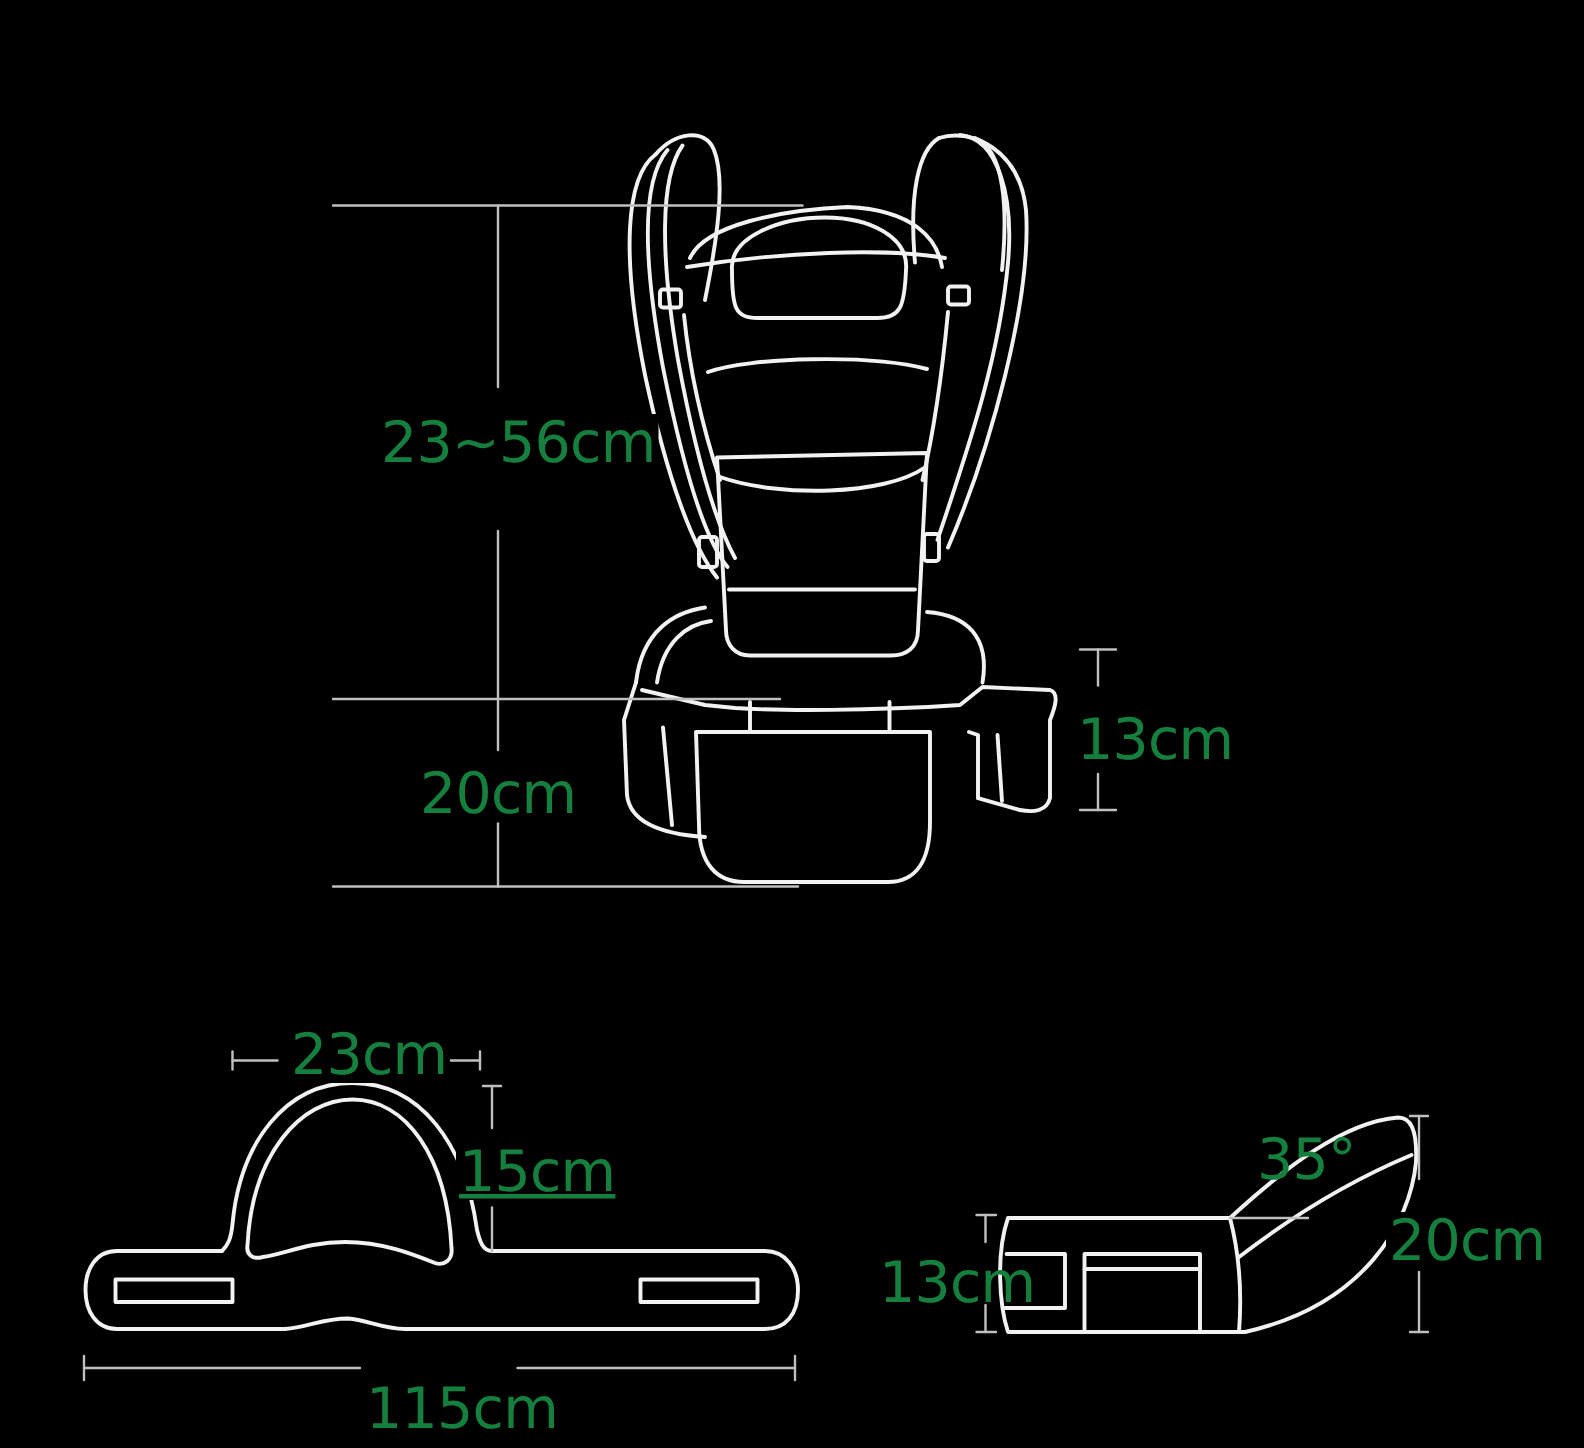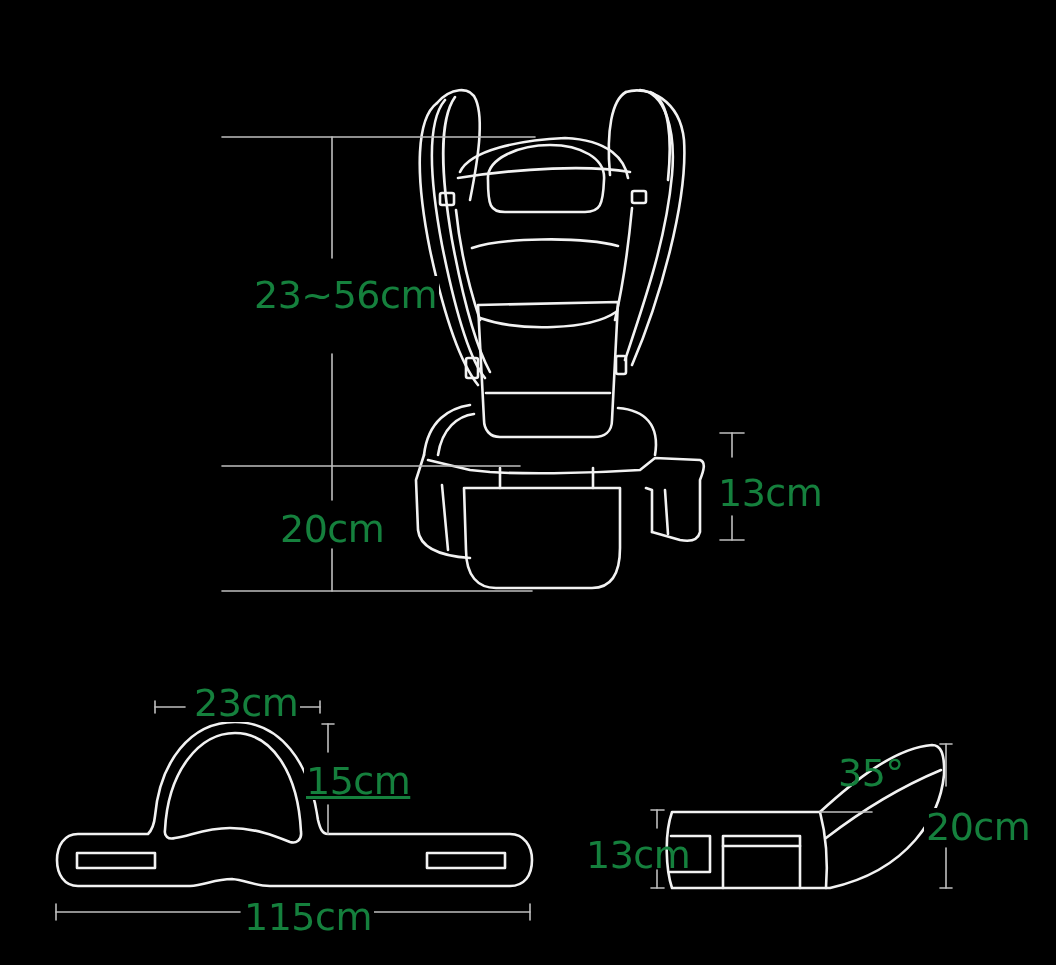--- a/index.html
+++ b/index.html
@@ -114,17 +114,17 @@
     <line x1="940" y1="888" x2="952" y2="888"></line>
   </g>
 </svg>
 
 <div class="lbl" style="left:252px;top:276px;">23~56cm</div>
 <div class="lbl" style="left:278px;top:510px;">20cm</div>
 <div class="lbl" style="left:716px;top:474px;">13cm</div>
 
 <div class="lbl" style="left:192px;top:684px;text-align:center;">23cm</div>
 <div class="lbl" style="left:304px;top:762px;text-decoration:underline;">15cm</div>
-<div class="lbl" style="left:242px;top:898px;">115cm</div>
+<div class="lbl" style="left:242px;top:920px;">115cm</div>
 
 <div class="lbl" style="left:792px;top:754px;background:transparent;margin-left:44px;">35°</div>
 <div class="lbl" style="left:584px;top:836px;background:transparent;">13cm</div>
 <div class="lbl" style="left:924px;top:808px;">20cm</div>
 
 </body></html>

